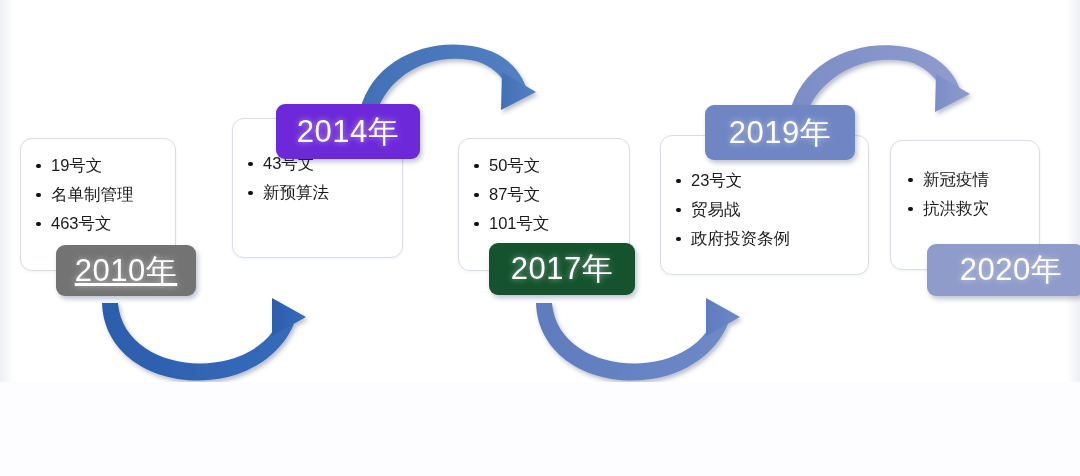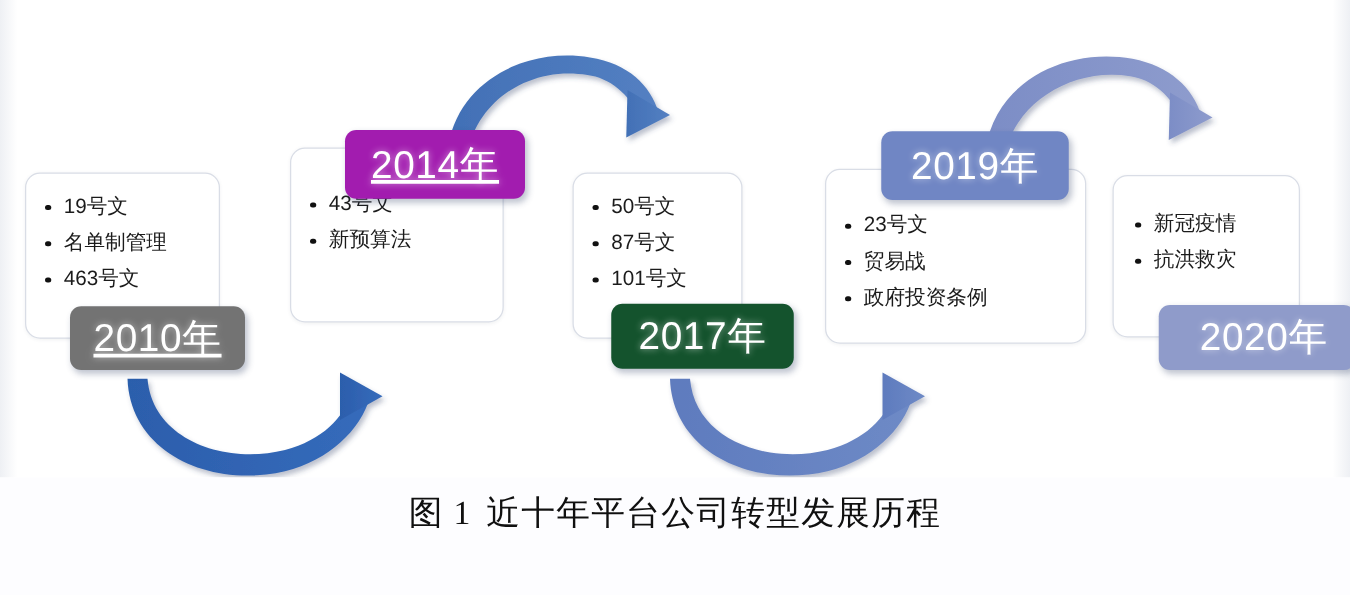--- a/index.html
+++ b/index.html
@@ -85,21 +85,21 @@
     background: #111111;
   }
 
   
   #card-2010 { left: 20px;  top: 138px; width: 156px; height: 133px; }
   #card-2010 .card-list { padding: 12px 0 0 12px; }
 
   #card-2014 { left: 232px; top: 118px; width: 171px; height: 140px; }
   #card-2014 .card-list { padding: 30px 0 0 12px; }
 
-  #card-2017 { left: 458px; top: 138px; width: 136px; height: 133px; }
+  #card-2017 { left: 458px; top: 138px; width: 172px; height: 133px; }
   #card-2017 .card-list { padding: 12px 0 0 12px; }
 
   #card-2019 { left: 660px; top: 135px; width: 209px; height: 140px; }
   #card-2019 .card-list { padding: 30px 0 0 12px; }
 
   #card-2020 { left: 890px; top: 140px; width: 150px; height: 130px; }
   #card-2020 .card-list { padding: 24px 0 0 14px; }
 
   
   .year-badge {
@@ -245,28 +245,24 @@
 
     <div class="card" id="card-2020">
       <ul class="card-list">
         <li>新冠疫情</li>
         <li>抗洪救灾</li>
       </ul>
     </div>
 
     <div class="year-badge" id="badge-2010" style="background: #737373; text-decoration: underline;">2010年</div>
 
-    <div class="year-badge" id="badge-2014" style="background: #a21caf; text-decoration: underline;">2014年</div>
+    <div class="year-badge" id="badge-2014" style="background: #6d28d9;">2014年</div>
 
     <div class="year-badge" id="badge-2017" style="background: #14532d;">2017年</div>
 
     <div class="year-badge" id="badge-2019" style="background: rgb(112, 134, 196);">2019年</div>
 
     <div class="year-badge" id="badge-2020" style="background: rgb(143, 155, 202); padding-left: 11px;">2020年</div>
 
   </div>
 
-  <div id="caption">
-    <span class="cap-num">图 1</span>
-    <span>近十年平台公司转型发展历程</span>
-  </div>
 
 </div>
 
 </body></html>

